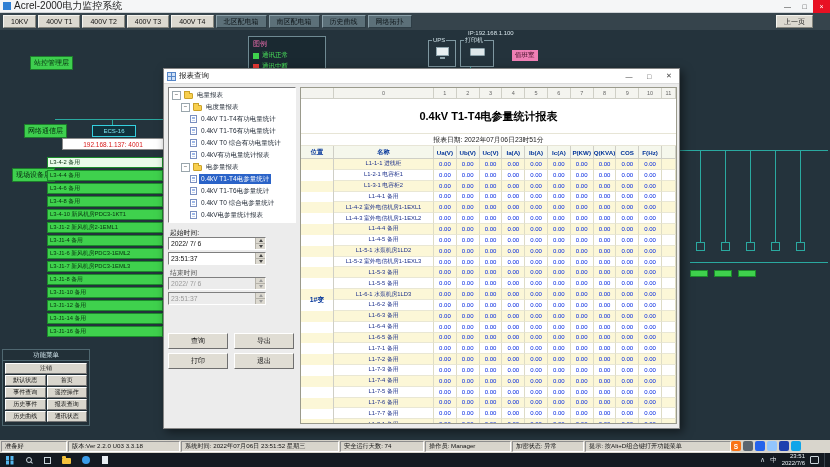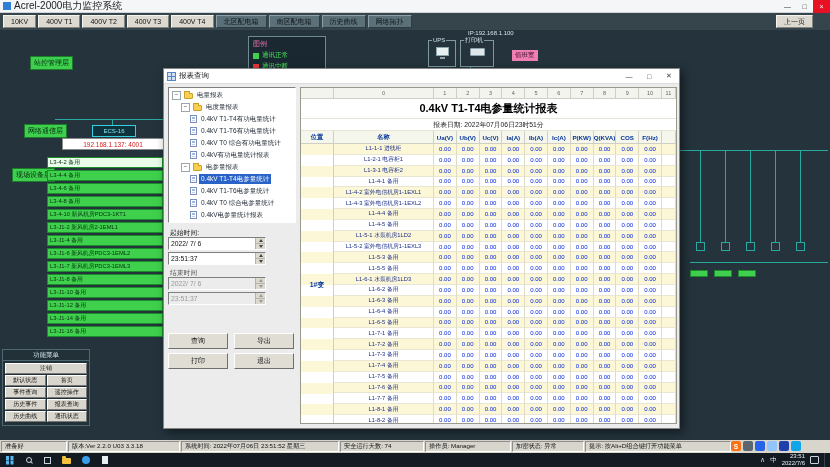--- a/index.html
+++ b/index.html
@@ -97,21 +97,21 @@
 
   
   .sheet { position:absolute; left:136px; top:2px; width:377px; bottom:4px; background:#fff; border:1px solid #9a9a8c; overflow:hidden; }
   .contents { display:contents; }
   .num-row { display:flex; height:11px; background:#f4f4ef; }
   .num-cell { flex:none; border-right:1px solid #cfcfc6; border-bottom:1px solid #cfcfc6; font-size:5.5px; color:#666; display:flex; align-items:center; justify-content:center; }
   .num-row span:nth-of-type(1) { width:33px; }
   .num-row span:nth-of-type(2) { width:100px; }
   .num-row span:nth-of-type(n+3) { width:22.8px; }
   .num-row span:nth-of-type(13) { width:14px; }
-  .title-row { height:20px; display:flex; align-items:center; justify-content:center; font-size:11px; font-weight:bold; color:#000; border-bottom:1px solid #e7e5d6; }
+  .title-row { height:35px; display:flex; align-items:center; justify-content:center; font-size:11px; font-weight:bold; color:#000; border-bottom:1px solid #e7e5d6; }
   .date-row { height:12px; display:flex; align-items:center; justify-content:center; font-size:6.8px; color:#222; border-bottom:1px solid #e7e5d6; }
   .hdr-row { display:flex; height:13px; background:#f5f7ec; }
   .hdr-cell { flex:none; border-right:1px solid #cfcfc6; border-bottom:1px solid #cfcfc6; font-size:6.2px; font-weight:bold; color:#003399; display:flex; align-items:center; justify-content:center; white-space:nowrap; }
   .hdr-loc { width:33px; } .hdr-name { width:100px; } .hdr-val { width:22.8px; } .hdr-extra { width:14px; }
   .body-wrap { display:flex; }
   .loc-cell { width:33px; flex:none; border-right:1px solid #cfcfc6; display:flex; align-items:center; justify-content:center; font-size:6.8px; font-weight:bold; color:#003399; background:repeating-linear-gradient(to bottom,#fcf7d7 0,#fcf7d7 10.85px,#ffffff 10.85px,#ffffff 21.7px); }
   .rows { flex:1; }
   .rows > div:nth-of-type(odd) { background:#fcf7d7; }
   .data-row { display:flex; height:10.85px; flex:none; }
   .cell { flex:none; border-right:1px solid #dedcc6; border-bottom:1px solid #e9e7d4; display:flex; align-items:center; justify-content:center; overflow:hidden; }

